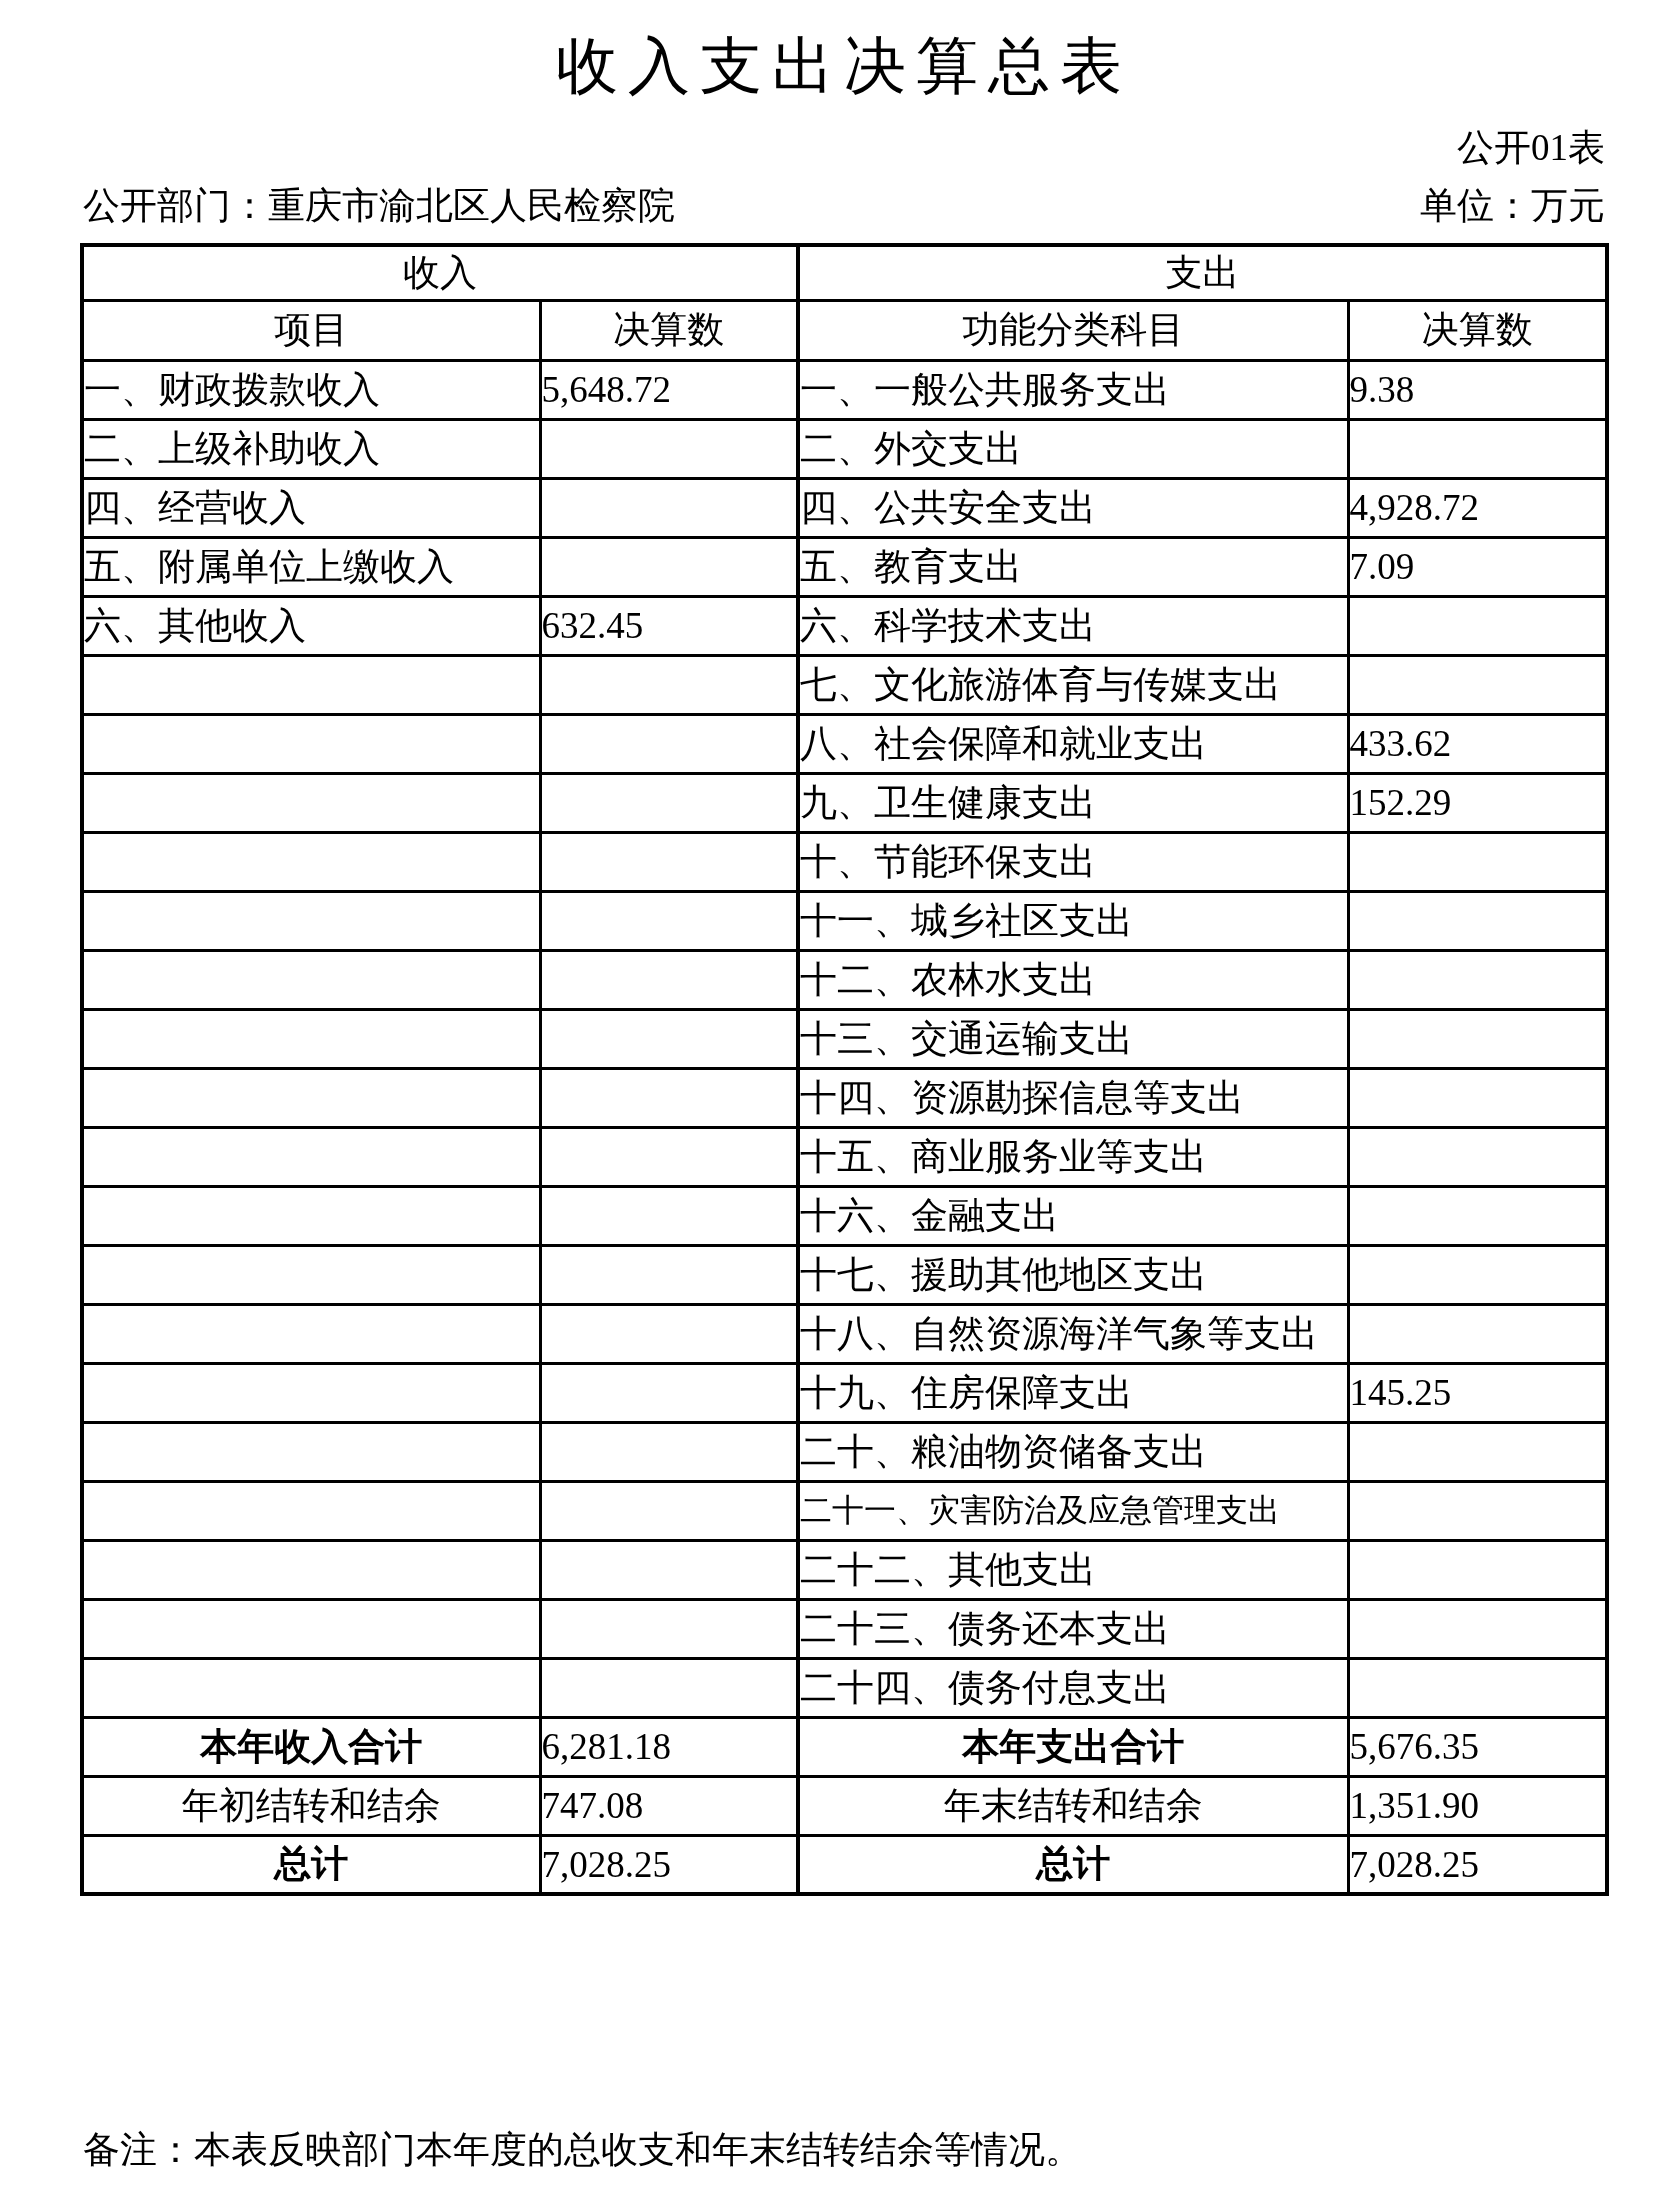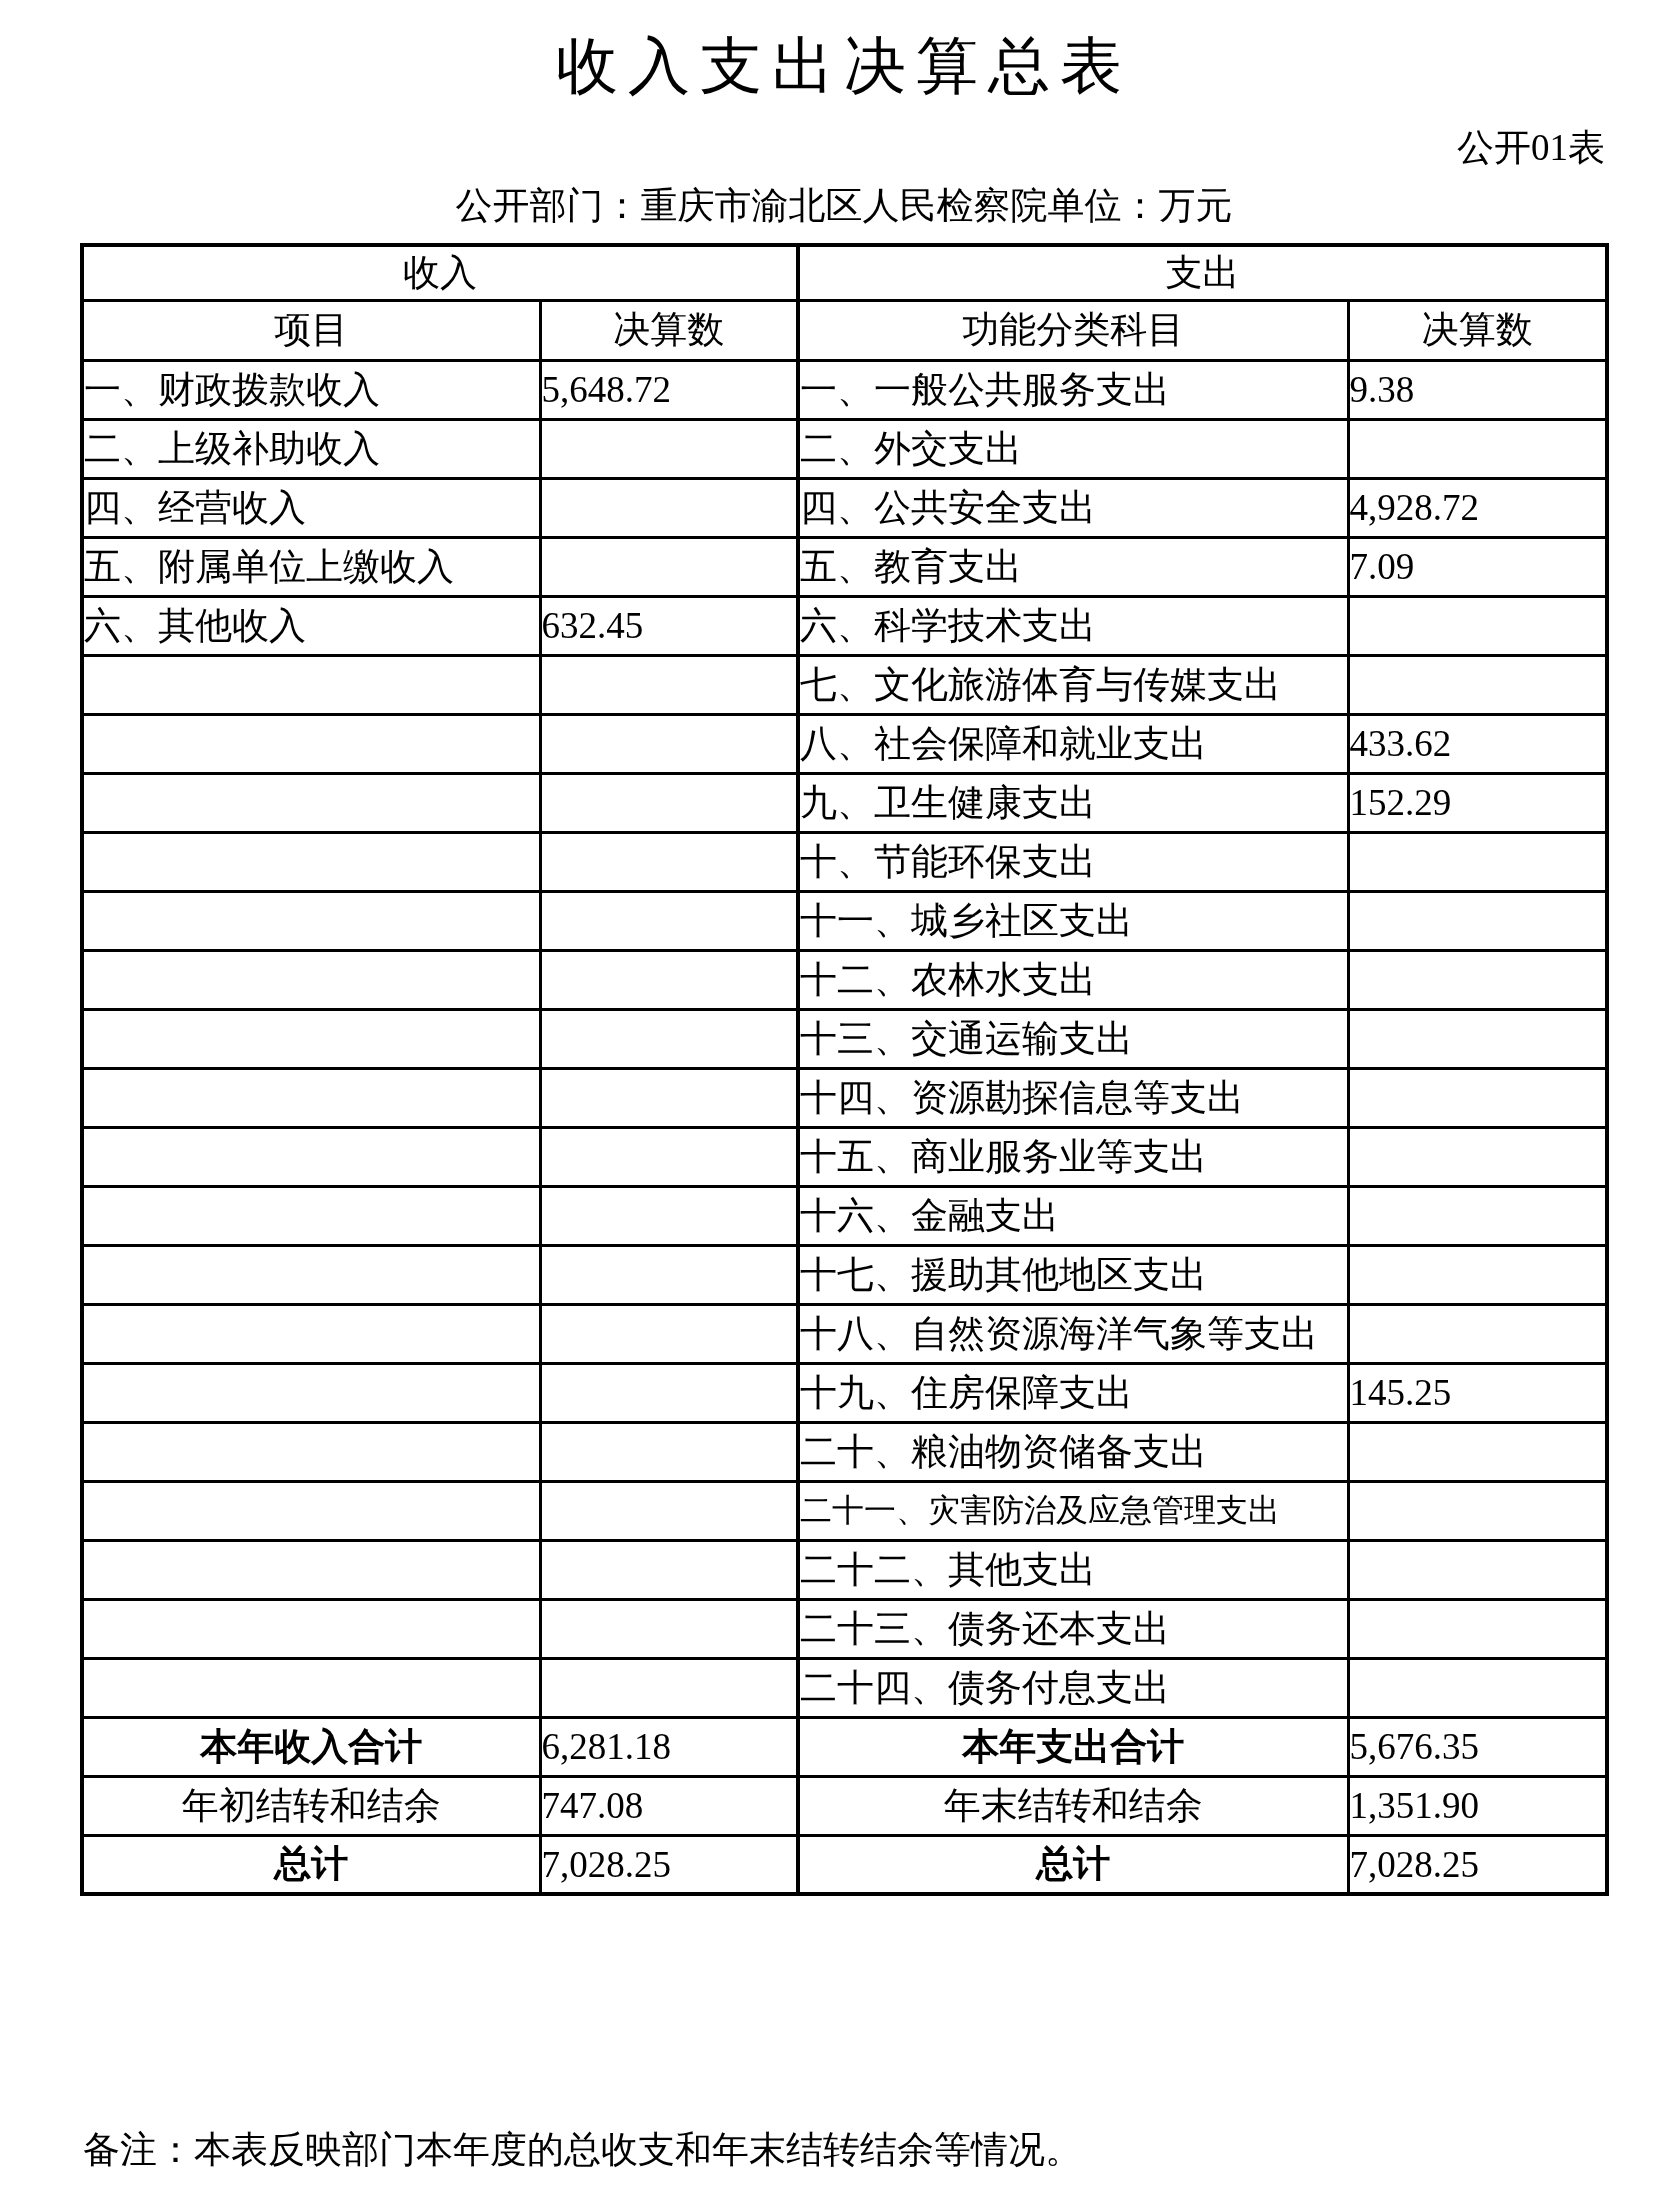--- a/index.html
+++ b/index.html
@@ -35,21 +35,21 @@
     right: 73px;
     font-size: 37px;
     white-space: nowrap;
   }
   .info-line {
     position: absolute;
     top: 181px;
     left: 83px;
     right: 73px;
     display: flex;
-    justify-content: center;
+    justify-content: space-between;
     font-size: 37px;
     white-space: nowrap;
     font-family: Liberation Mono, monospace;
   }
   table.accounts {
     position: absolute;
     top: 243px;
     left: 80px;
     width: 1526px;
     border-collapse: collapse;

